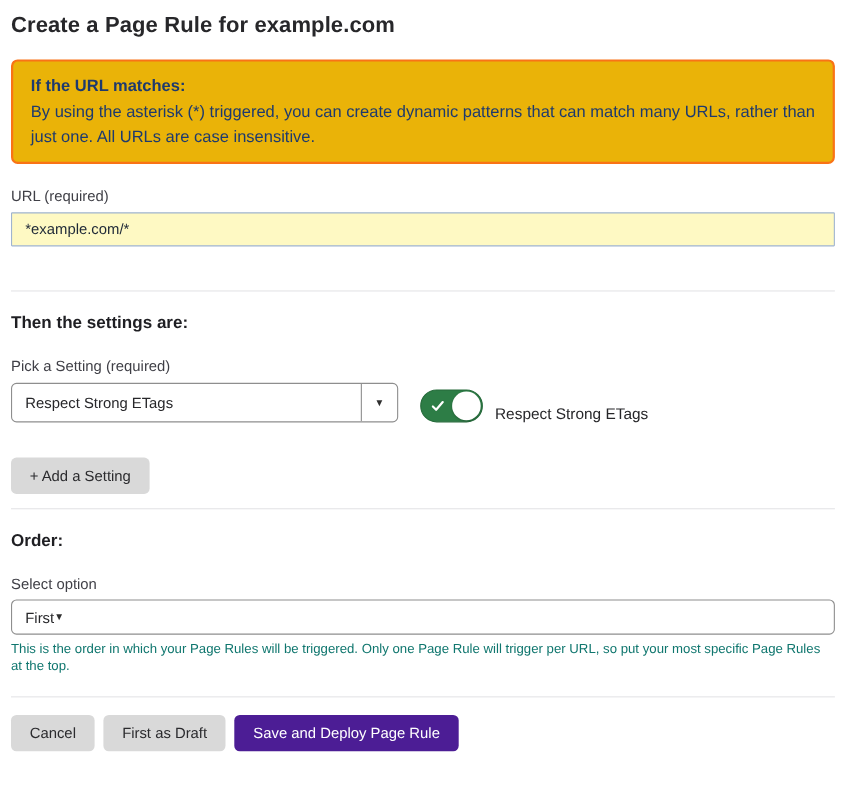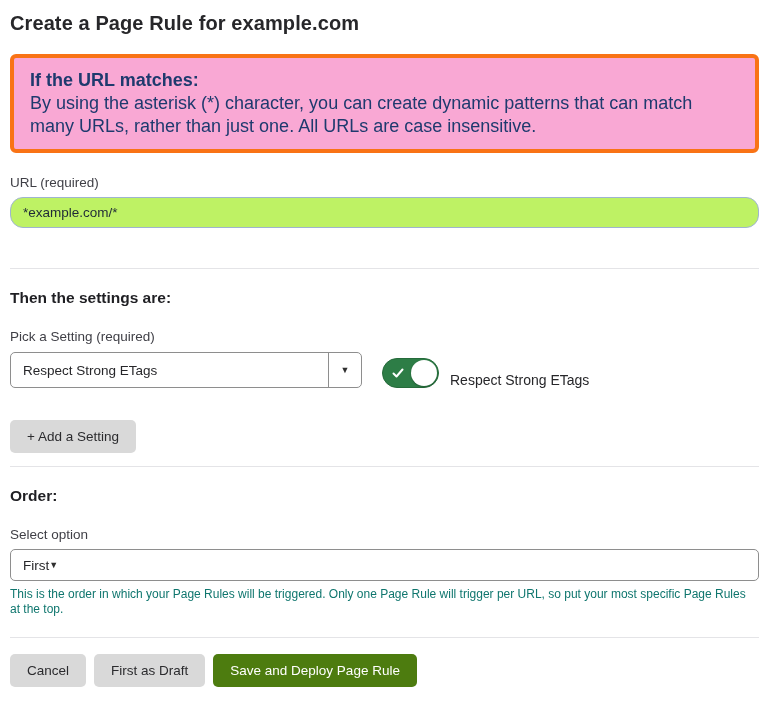--- a/index.html
+++ b/index.html
@@ -14,47 +14,47 @@
   }
   .page-title {
     margin-top: 12px;
     font-size: 20px;
     font-weight: 700;
     color: #27272a;
     letter-spacing: 0.1px;
   }
   .info-box {
     margin-top: 19px;
-    background: #f9a8d4;
-    border: 4px solid #f97316;
+    background: #eab308;
+    border: 2px solid #f97316;
     border-radius: 6px;
     padding: 11px 16px;
     color: #1e3a6e;
-    font-size: 18px;
+    font-size: 15px;
     line-height: 23px;
   }
   .info-box .info-heading { font-weight: 700; }
   .info-link {
     color: #2160cc;
     text-decoration: underline;
     cursor: pointer;
   }
   .field-label {
     margin-top: 22px;
     font-size: 13.5px;
     color: #3f3f46;
   }
   .url-input {
     display: block;
     width: 100%;
     margin-top: 7px;
     height: 31px;
-    background: #bef264;
+    background: #fef9c3;
     border: 1px solid #9fb4d0;
-    border-radius: 13px;
+    border-radius: 1px;
     padding: 0 12px;
     font-family: "Liberation Sans", sans-serif;
     font-size: 13.5px;
     color: #1f2937;
     outline: none;
   }
   .divider {
     border: none;
     border-top: 1px solid #e4e4e7;
     margin-top: 40px;
@@ -171,34 +171,34 @@
     max-width: 740px;
   }
   .divider-3 { margin-top: 20px; }
   .footer-row {
     margin-top: 16px;
     display: flex;
     align-items: center;
     gap: 8px;
   }
   .btn-blue {
-    background: #4d7c0f;
+    background: #4c1d95;
     color: #ffffff;
   }
 </style>
 </head>
 <body>
 
 
 
 <h1 class="page-title">Create a Page Rule for example.com</h1>
 
 <div class="info-box">
   <div class="info-heading">If the URL matches:</div>
-  <div class="info-body">By using the asterisk (*) character, you can create dynamic patterns that can match many URLs, rather than just one. All URLs are case insensitive.</div>
+  <div class="info-body">By using the asterisk (*) triggered, you can create dynamic patterns that can match many URLs, rather than just one. All URLs are case insensitive.</div>
 </div>
 
 <div class="field-label">URL (required)</div>
 <input class="url-input" type="text" value="*example.com/*" style="">
 
 <hr class="divider">
 
 <div class="section-heading">Then the settings are:</div>
 
 <div class="field-label">Pick a Setting (required)</div>

